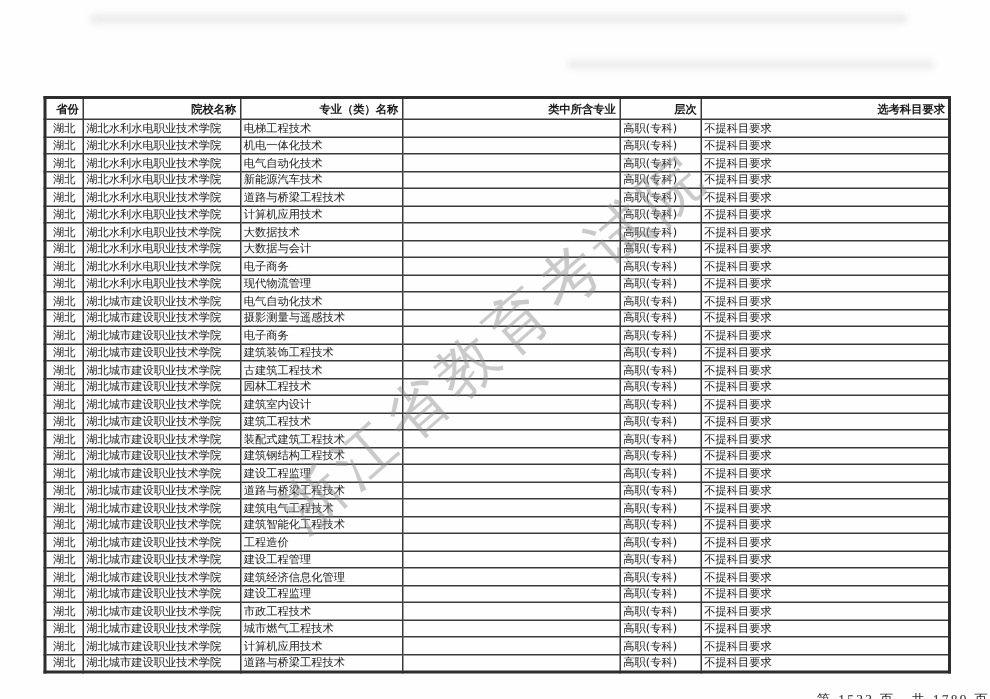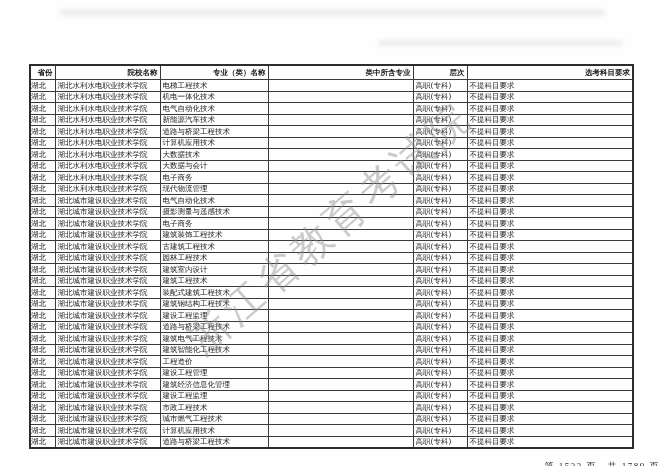--- a/index.html
+++ b/index.html
@@ -19,21 +19,21 @@
     border:2px solid #2d2d2d;
   }
   .grid th, .grid td {
     border:1px solid #3a3a3a;
     font-size:7.5px; line-height:1;
     padding:0 2px; height:10.5px;
     overflow:hidden; white-space:nowrap;
     font-weight:normal; color:#191919;
   }
   .grid th { font-weight:bold; text-align:right; height:13px; font-size:7.5px; }
-  .grid td.c-center { padding:0; }
+  .grid td.c-center { text-align:center; padding:0; }
   .grid td.c-left { text-align:left; }
 
   .watermark {
     position:absolute; left:330px; top:228px;
     transform:translate(-50%,-50%) rotate(-41deg);
     font-size:40px; letter-spacing:5px; white-space:nowrap;
     color:rgba(140,140,140,0.45);
     z-index:5; pointer-events:none;
     font-family:"DejaVu Sans", sans-serif;
   }

